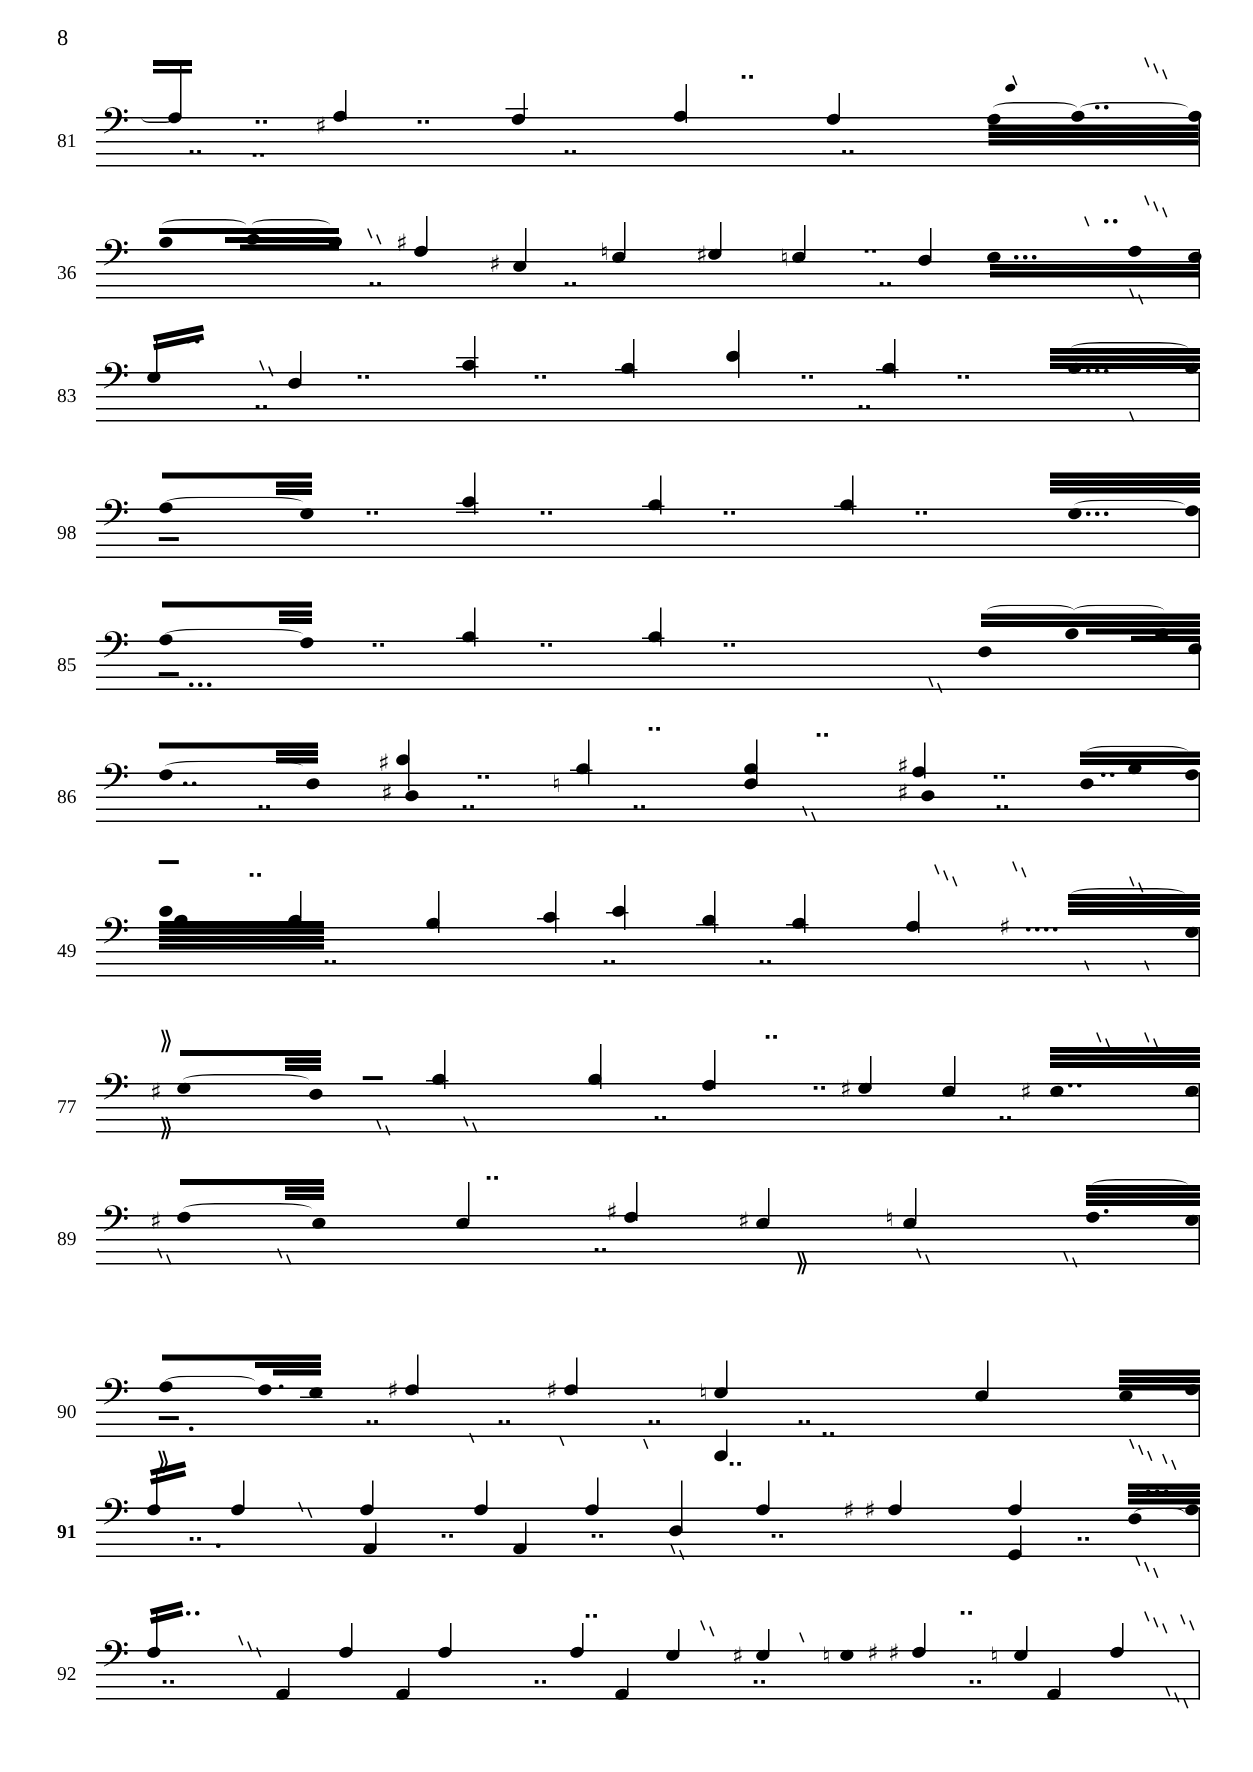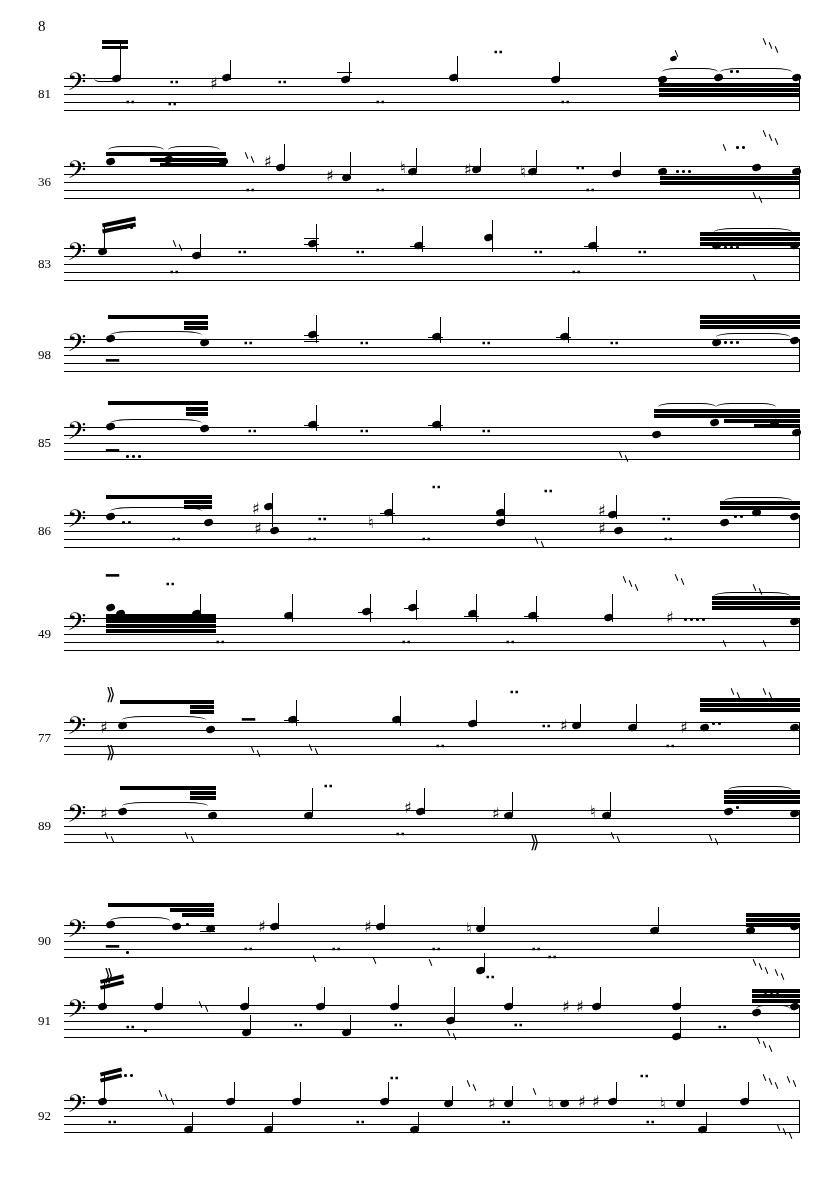--- a/index.html
+++ b/index.html
@@ -756,21 +756,21 @@
       <div class="stem" style="left:420px; top:28px; height:18px;"></div>
       <div class="nh" style="left:412px; top:42px;"></div>
       <div class="rest" style="left:482px; top:30px;">⠉</div>
       <div class="tick" style="left:690px; top:34px;"></div>
       <div class="tick" style="left:696px; top:38px;"></div>
       <div class="tick" style="left:702px; top:42px;"></div>
     </div>
   </div>
 
   <div class="system" style="top:1005px;">
-    <div class="measure-number" style="top:8px;">91</div>
+    <div class="measure-number" style="top:8px;font-weight:bold;">91</div>
     <div class="staff">
       <div class="line l0"></div>
         <div class="line l1"></div>
         <div class="line l2"></div>
         <div class="line l3"></div>
         <div class="line l4"></div>
       <div class="clef">𝄢</div>
       <div class="barline" style="left:735px;"></div>
 
       <div class="beam" style="left:36px; top:-28px; width:24px; transform:rotate(-14deg);"></div>

